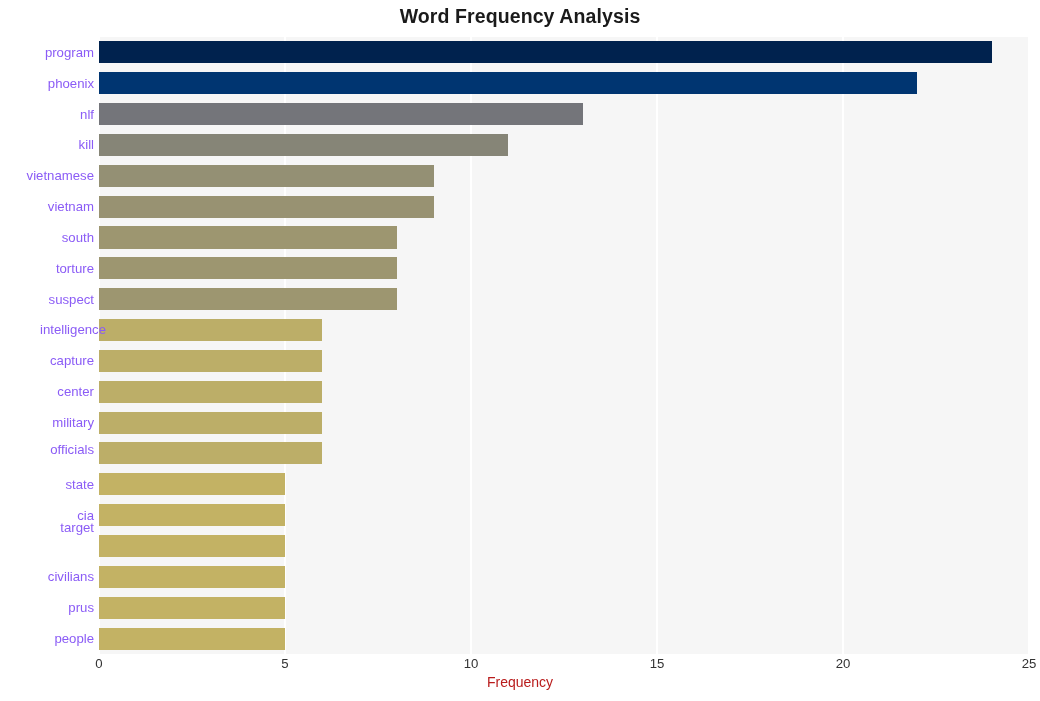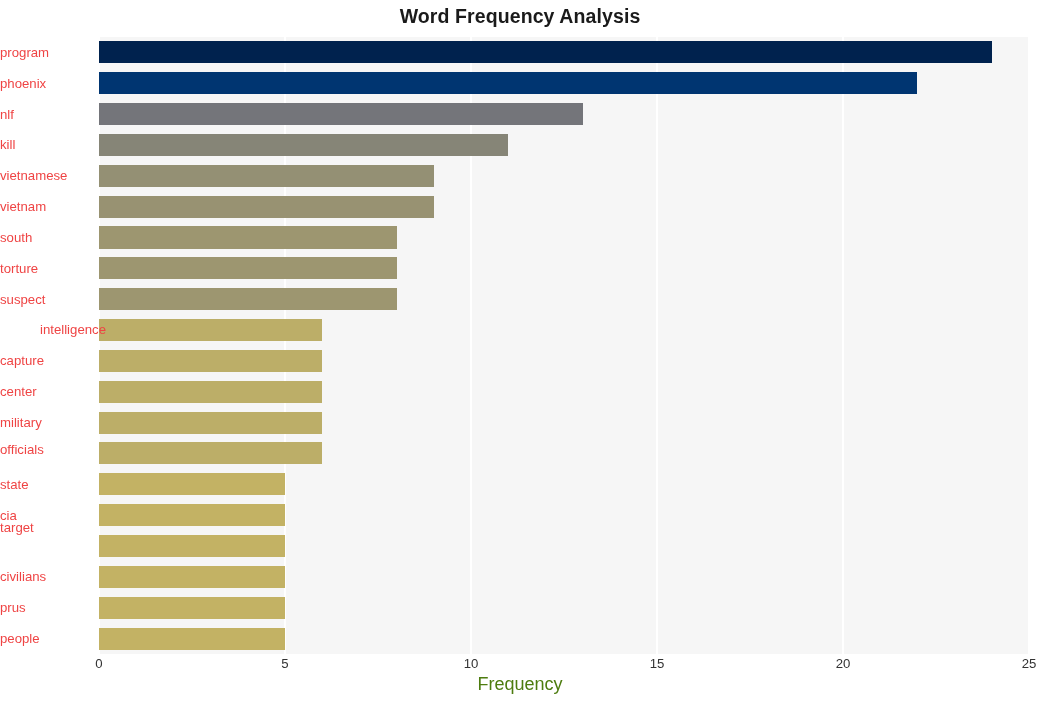--- a/index.html
+++ b/index.html
@@ -67,23 +67,23 @@
     left: 0;
     top: 0;
     height: 100%;
   }
 
   
   .ytick {
     position: absolute;
     right: 0;
     width: 94px;
-    text-align: left;
+    text-align: right;
     font-size: 13.2px;
-    color: #ef4444;
+    color: #8b5cf6;
     line-height: 1;
     white-space: nowrap;
   }
   #ytick-layer {
     position: absolute;
     left: 0;
     top: 37px;
     width: 94px;
     height: 617px;
   }
@@ -107,22 +107,22 @@
     line-height: 1;
   }
 
   
   #xlabel {
     position: absolute;
     left: 0;
     top: 675px;
     width: 1040px;
     text-align: center;
-    font-size: 18px;
-    color: #4d7c0f;
+    font-size: 14px;
+    color: #b91c1c;
     line-height: 1.1;
   }
 </style>
 </head>
 <body>
 
 <div id="figure">
 
   <div id="chart-title">Word Frequency Analysis</div>
 

